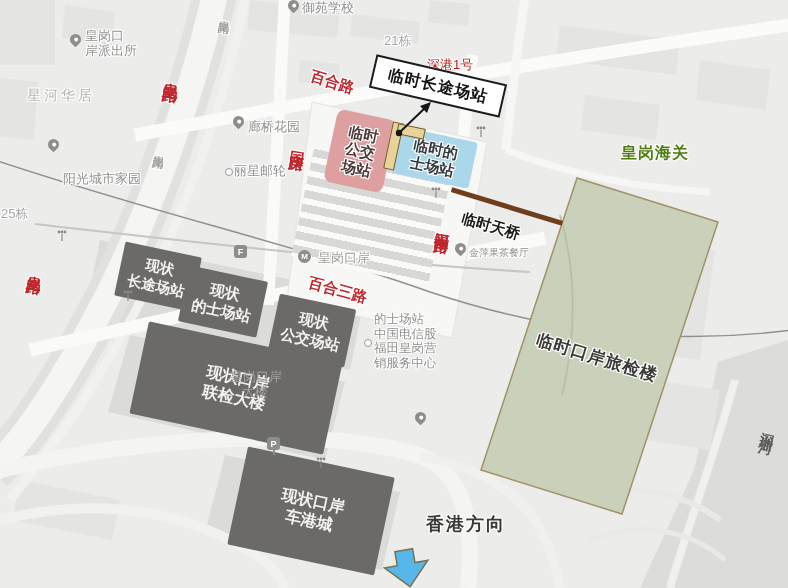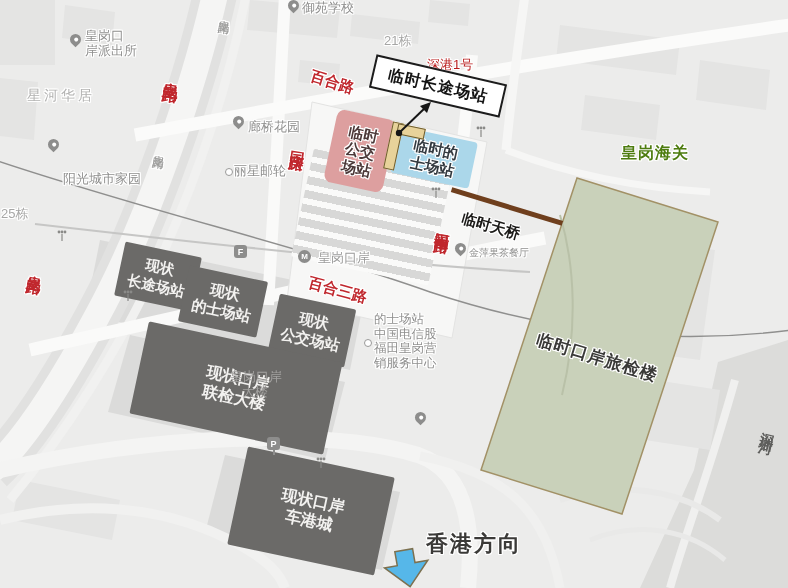--- a/index.html
+++ b/index.html
@@ -180,21 +180,21 @@
   <div class="lbl" style="left:230px;top:369px;color:#a3a2a0;z-index:4;">
     <div>皇岗口岸</div>
     <div style="margin-left:12px;">大楼</div>
   </div>
   <div class="lbl vert" style="left:762px;top:422px;font-size:14px;font-weight:bold;color:#5e5e5c;transform:rotate(12deg);letter-spacing:4px;"><span>深圳河</span></div>
 
   <span class="sq-icon" style="left:234px;top:245px;">F</span>
   <span class="sq-icon" style="left:267px;top:437px;">P</span>
   <span class="stem" style="left:273px;top:450px;"></span>
 
-  <div class="lbl halo" style="left:426px;top:536px;font-size:22px;font-weight:bold;color:#3b3a38;letter-spacing:2px;"><span>香港方向</span></div>
+  <div class="lbl halo" style="left:426px;top:517px;font-size:18px;font-weight:bold;color:#3b3a38;letter-spacing:2px;"><span>香港方向</span></div>
 
   <svg class="abs" style="left:0;top:0;z-index:7;pointer-events:none;" width="788" height="588" viewBox="0 0 788 588">
     <g>
       <line x1="399" y1="133" x2="427" y2="106" stroke="#161616" stroke-width="2"></line>
       <polygon points="431,102 420,106 427,113" fill="#161616"></polygon>
       <circle cx="399" cy="133" r="3.2" fill="#161616"></circle>
     </g>
     <g transform="rotate(-10 407 569)">
       <polygon points="398,550 416,550 416,564 429,564 407,587 385,564 398,564" fill="#56b7e9" stroke="#7c7150" stroke-width="1.5"></polygon>
     </g>

